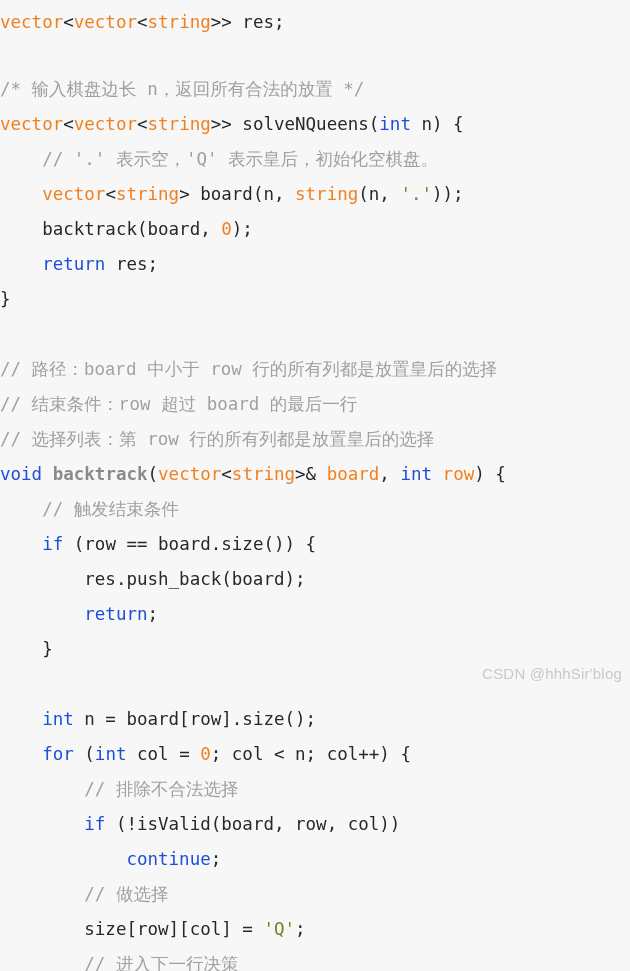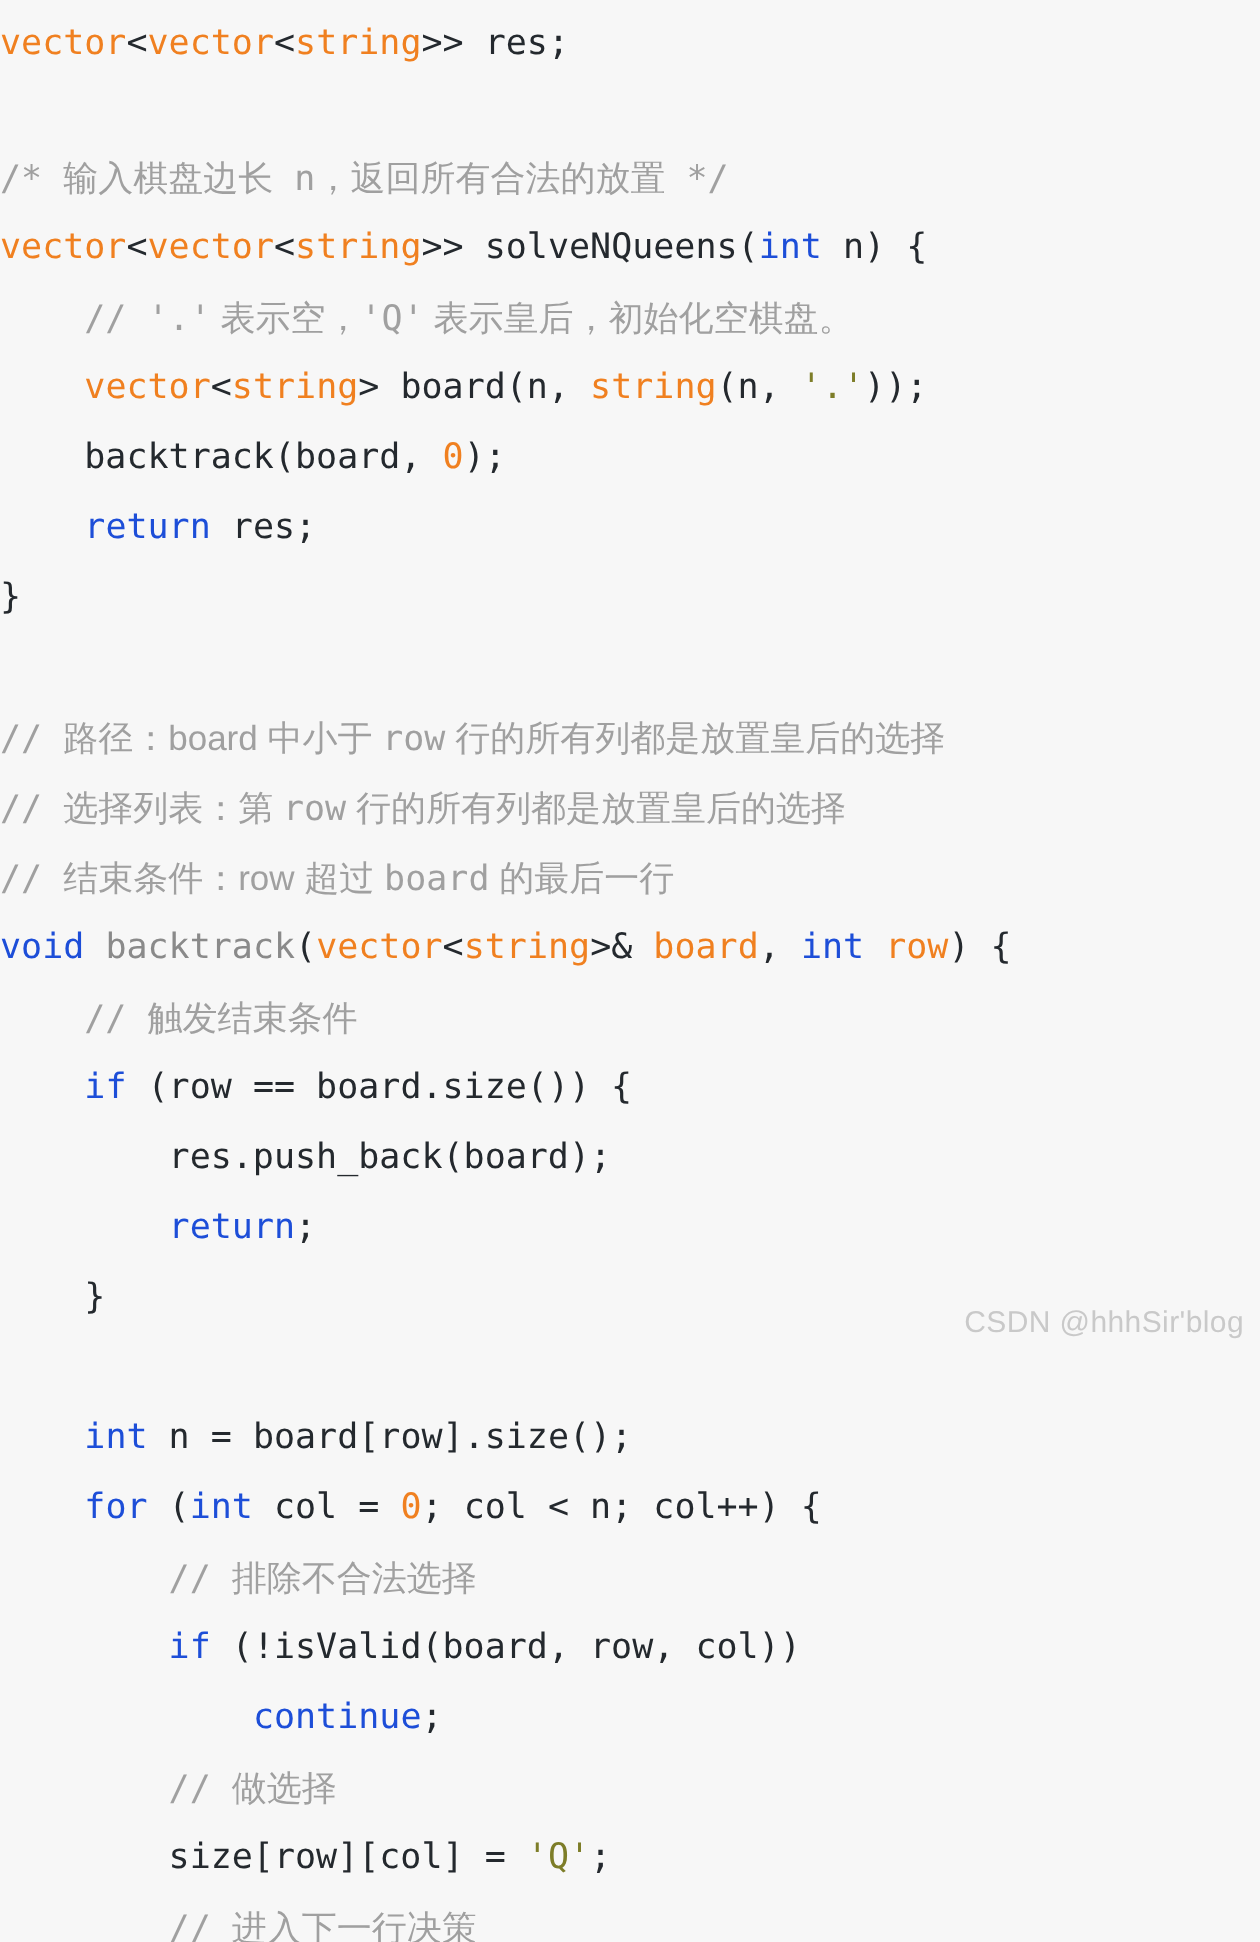--- a/index.html
+++ b/index.html
@@ -31,30 +31,30 @@
     padding-left: 0px;
   }
   .code-line:first-child { height: 37px; line-height: 44px; }
   
   .tok-type    { color: #f08020; }
   .tok-kw      { color: #1d4ed8; }
   .tok-num     { color: #f08020; }
   .tok-str     { color: #7d7d28; }
   .tok-com     { color: #a0a0a0; }
   .tok-plain   { color: #24292e; }
-  .tok-fndim   { color: #8a8a8a; }
+  .tok-fndim   { color: #8a8a8a; font-weight: bold; }
   .tok-punct   { color: #24292e; }
 
   
-  .cjk { font-family: Liberation Sans, sans-serif; }
+  .cjk { font-family: Liberation Mono, monospace; }
 
   #watermark {
     position: absolute;
     right: 8px;
-    bottom: 18px;
+    bottom: 6px;
     font-family: "Liberation Sans", sans-serif;
     font-size: 15px;
     color: #c9c9c9;
     letter-spacing: 0.2px;
     white-space: pre;
   }
 </style>
 </head>
 <body>
 
@@ -64,22 +64,22 @@
       <div class="code-line" id="line-2">&nbsp;</div>
       <div class="code-line" id="line-3"><span class="tok-com">/* </span><span class="tok-com cjk">输入棋盘边长</span><span class="tok-com"> n</span><span class="tok-com cjk">，返回所有合法的放置</span><span class="tok-com"> */</span></div>
       <div class="code-line" id="line-4"><span class="tok-type">vector</span><span class="tok-punct">&lt;</span><span class="tok-type">vector</span><span class="tok-punct">&lt;</span><span class="tok-type">string</span><span class="tok-plain">&gt;&gt; solveNQueens(</span><span class="tok-kw">int</span><span class="tok-plain"> n) {</span></div>
       <div class="code-line" id="line-5"><span class="tok-com">    // </span><span class="tok-com">'.'</span><span class="tok-com cjk"> 表示空，</span><span class="tok-com">'Q'</span><span class="tok-com cjk"> 表示皇后，初始化空棋盘。</span></div>
       <div class="code-line" id="line-6"><span class="tok-plain">    </span><span class="tok-type">vector</span><span class="tok-punct">&lt;</span><span class="tok-type">string</span><span class="tok-plain">&gt; board(n, </span><span class="tok-type">string</span><span class="tok-plain">(n, </span><span class="tok-str">'.'</span><span class="tok-plain">));</span></div>
       <div class="code-line" id="line-7"><span class="tok-plain">    backtrack(board, </span><span class="tok-num">0</span><span class="tok-plain">);</span></div>
       <div class="code-line" id="line-8"><span class="tok-plain">    </span><span class="tok-kw">return</span><span class="tok-plain"> res;</span></div>
       <div class="code-line" id="line-9"><span class="tok-plain">}</span></div>
       <div class="code-line" id="line-10">&nbsp;</div>
       <div class="code-line" id="line-11"><span class="tok-com">// </span><span class="tok-com cjk">路径：board</span><span class="tok-com cjk"> 中小于 </span><span class="tok-com">row</span><span class="tok-com cjk"> 行的所有列都是放置皇后的选择</span></div>
+      <div class="code-line" id="line-13"><span class="tok-com">// </span><span class="tok-com cjk">结束条件：row</span><span class="tok-com cjk"> 超过 </span><span class="tok-com">board</span><span class="tok-com cjk"> 的最后一行</span></div>
       <div class="code-line" id="line-12"><span class="tok-com">// </span><span class="tok-com cjk">选择列表：第 </span><span class="tok-com">row</span><span class="tok-com cjk"> 行的所有列都是放置皇后的选择</span></div>
-      <div class="code-line" id="line-13"><span class="tok-com">// </span><span class="tok-com cjk">结束条件：row</span><span class="tok-com cjk"> 超过 </span><span class="tok-com">board</span><span class="tok-com cjk"> 的最后一行</span></div>
       <div class="code-line" id="line-14"><span class="tok-kw">void</span><span class="tok-plain"> </span><span class="tok-fndim">backtrack</span><span class="tok-plain">(</span><span class="tok-type">vector</span><span class="tok-punct">&lt;</span><span class="tok-type">string</span><span class="tok-punct">&gt;&amp; </span><span class="tok-type">board</span><span class="tok-plain">, </span><span class="tok-kw">int</span><span class="tok-plain"> </span><span class="tok-type">row</span><span class="tok-plain">) {</span></div>
       <div class="code-line" id="line-15"><span class="tok-com">    // </span><span class="tok-com cjk">触发结束条件</span></div>
       <div class="code-line" id="line-16"><span class="tok-plain">    </span><span class="tok-kw">if</span><span class="tok-plain"> (row == board.size()) {</span></div>
       <div class="code-line" id="line-17"><span class="tok-plain">        res.push_back(board);</span></div>
       <div class="code-line" id="line-18"><span class="tok-plain">        </span><span class="tok-kw">return</span><span class="tok-plain">;</span></div>
       <div class="code-line" id="line-19"><span class="tok-plain">    }</span></div>
       <div class="code-line" id="line-20">&nbsp;</div>
       <div class="code-line" id="line-21"><span class="tok-plain">    </span><span class="tok-kw">int</span><span class="tok-plain"> n = board[row].size();</span></div>
       <div class="code-line" id="line-22"><span class="tok-plain">    </span><span class="tok-kw">for</span><span class="tok-plain"> (</span><span class="tok-kw">int</span><span class="tok-plain"> col = </span><span class="tok-num">0</span><span class="tok-plain">; col &lt; n; col++) {</span></div>
       <div class="code-line" id="line-23"><span class="tok-com">        // </span><span class="tok-com cjk">排除不合法选择</span></div>

